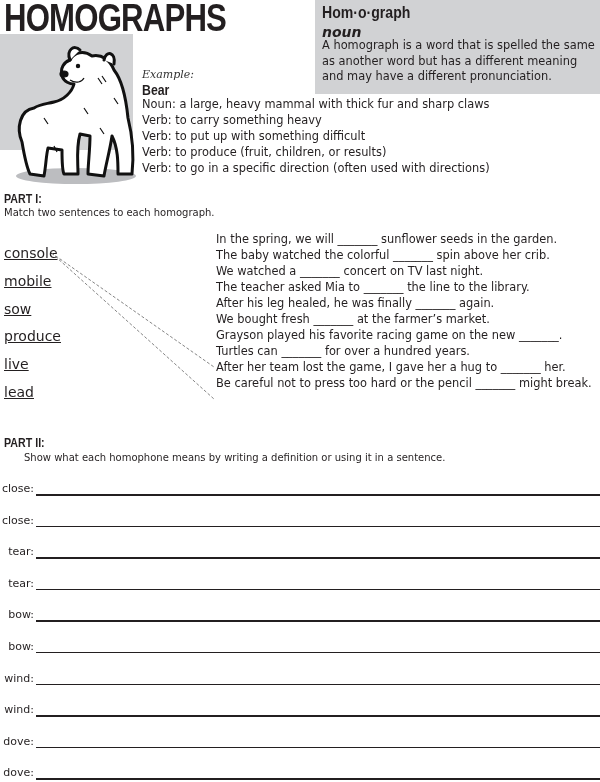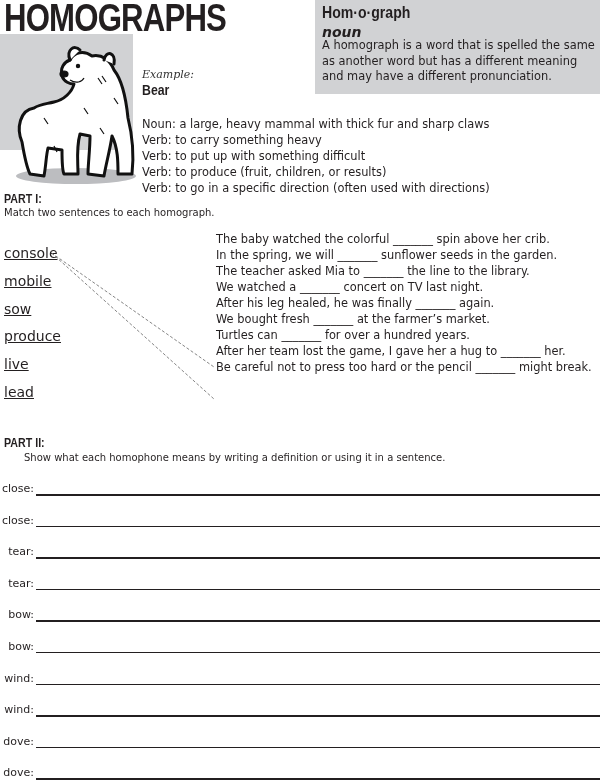--- a/index.html
+++ b/index.html
@@ -12,21 +12,21 @@
     #bear { position: absolute; left: 14px; top: 38px; width: 124px; height: 146px; }
     #defbox { position: absolute; left: 315px; top: 0; width: 285px; height: 94px; background: #d1d2d4; }
     #def-word { position: absolute; left: 322px; top: 4px; font-size: 16px; font-weight: bold;
                 font-family: "Liberation Sans", sans-serif; transform: scaleX(0.88); transform-origin: left top; }
     #def-pos { position: absolute; left: 322px; top: 24px; font-size: 14px; font-weight: bold; font-style: italic; }
     #def-text { position: absolute; left: 322px; top: 38px; width: 276px; font-size: 11.4px; line-height: 15.5px; }
     #example-label { position: absolute; left: 142px; top: 68px; font-size: 11px; font-style: italic;
                      font-family: "DejaVu Serif", serif; color: #333; }
     #example-word { position: absolute; left: 142px; top: 82px; font-size: 14px; font-weight: bold;
                     font-family: "Liberation Sans", sans-serif; transform: scaleX(0.88); transform-origin: left top; }
-    #example-defs { position: absolute; left: 142px; top: 116px; font-size: 11.4px; line-height: 16px; margin: 0; padding: 0; list-style: none; }
+    #example-defs { position: absolute; left: 142px; top: 96px; font-size: 11.4px; line-height: 16px; margin: 0; padding: 0; list-style: none; }
     .part-head { position: absolute; left: 4px; font-size: 13px; font-weight: bold;
                  font-family: "Liberation Sans", sans-serif; transform: scaleX(0.82); transform-origin: left top; }
     .part-inst { position: absolute; left: 4px; font-size: 10px; }
     #p1-head { top: 191px; }
     #p1-inst { top: 207px; }
     #words { position: absolute; left: 4px; top: 246px; margin: 0; padding: 0; list-style: none; }
     #words li { font-size: 14px; height: 27.8px; line-height: 14px; text-decoration: underline; }
     #sentences { position: absolute; left: 216px; top: 231px; margin: 0; padding: 0; list-style: none; }
     #sentences li { font-size: 11.4px; line-height: 16px; height: 16px; white-space: nowrap; }
     #lines-svg { position: absolute; left: 0; top: 0; width: 600px; height: 782px; pointer-events: none; }
@@ -79,26 +79,27 @@
 <ul id="words">
   <li>console</li>
   <li>mobile</li>
   <li>sow</li>
   <li>produce</li>
   <li>live</li>
   <li>lead</li>
 </ul>
 
 <ul id="sentences">
+  <li>In the spring, we will _______ sunflower seeds in the garden.</li>
   <li>The baby watched the colorful _______ spin above her crib.</li>
-  <li>In the spring, we will _______ sunflower seeds in the garden.</li>
+  <li>We watched a _______ concert on TV last night.</li>
   <li>The teacher asked Mia to _______ the line to the library.</li>
-  <li>We watched a _______ concert on TV last night.</li>
   <li>After his leg healed, he was finally _______ again.</li>
   <li>We bought fresh _______ at the farmer’s market.</li>
+  <li>Grayson played his favorite racing game on the new _______.</li>
   <li>Turtles can _______ for over a hundred years.</li>
   <li>After her team lost the game, I gave her a hug to _______ her.</li>
   <li>Be careful not to press too hard or the pencil _______ might break.</li>
 </ul>
 
 <svg id="lines-svg">
     <line x1="51.53125" y1="253" x2="214" y2="367" stroke="#777" stroke-width="0.9" stroke-dasharray="3 2"></line>
     <line x1="51.53125" y1="253" x2="214" y2="399" stroke="#777" stroke-width="0.9" stroke-dasharray="3 2"></line>
   </svg>
 

